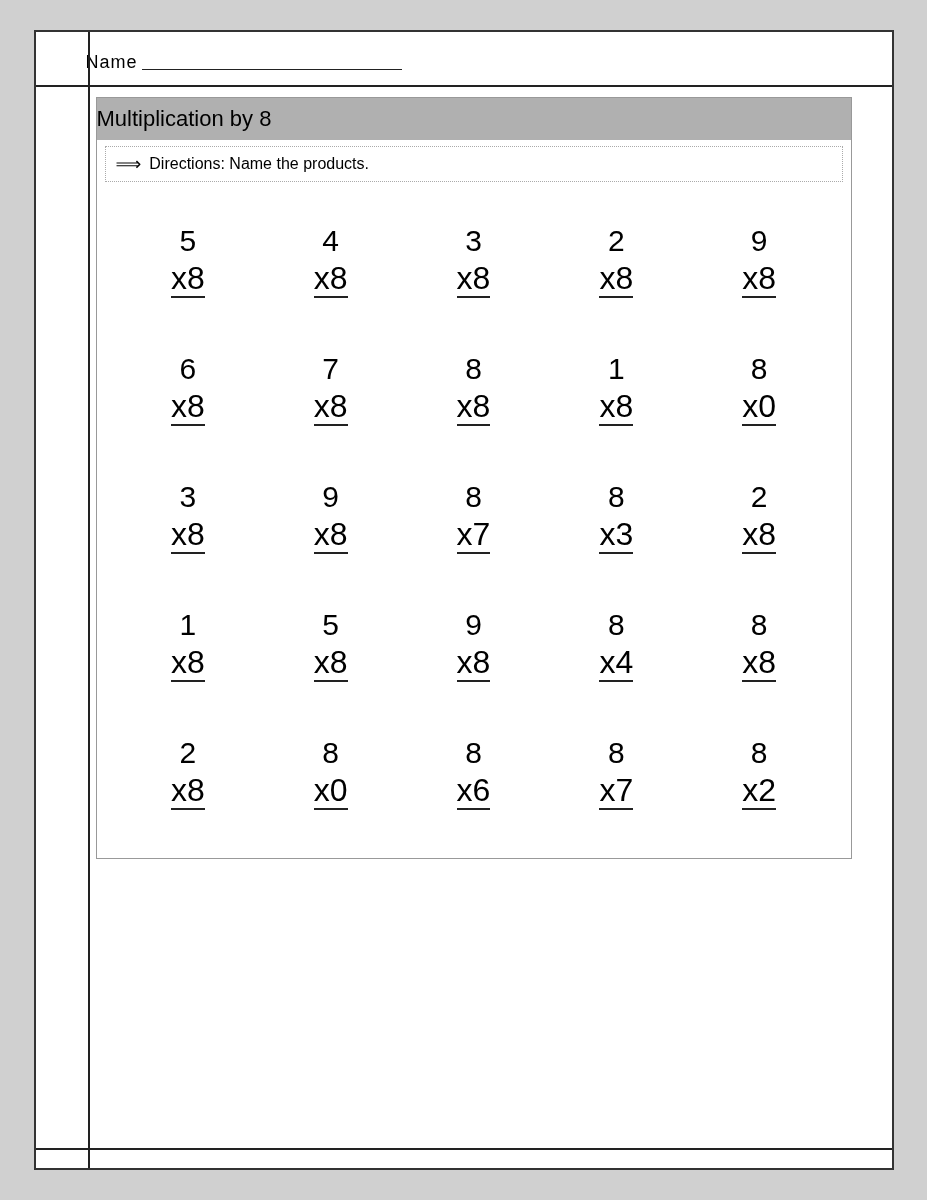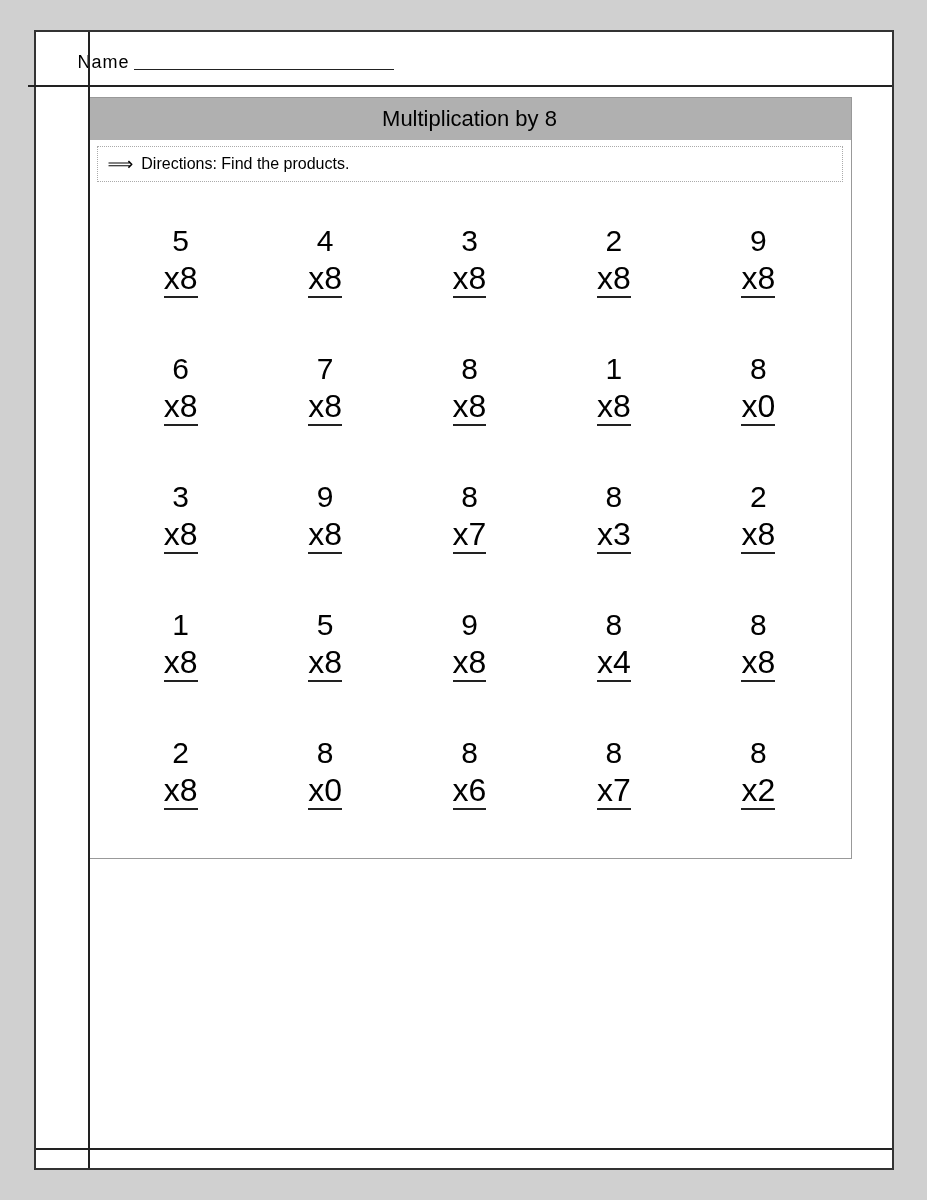--- a/index.html
+++ b/index.html
@@ -9,21 +9,21 @@
       justify-content: center;
       align-items: flex-start;
       min-height: 1200px;
       font-family: 'Comic Sans MS', 'Chalkboard SE', cursive, sans-serif;
     }
     .page {
       width: 860px;
       min-height: 1140px;
       background: white;
       margin: 30px auto;
-      padding: 20px 30px 30px 22px;
+      padding: 20px 30px 30px 30px;
       position: relative;
       border: 2px solid #333;
     }
     
     .page::before {
       content: '';
       position: absolute;
       left: 52px;
       top: 0;
       bottom: 0;
@@ -65,21 +65,20 @@
       margin-bottom: 0;
       margin-left: -30px;
       margin-right: -30px;
     }
     .content-box {
       border: 1px solid #999;
       margin: 10px 10px 10px 30px;
     }
     .title-bar {
       background: #b0b0b0;
-      text-align: center;
       font-size: 22px;
       font-family: Arial, sans-serif;
       padding: 8px 0;
       font-weight: normal;
     }
     .directions-bar {
       border: 1px dotted #aaa;
       margin: 6px 8px;
       padding: 6px 10px;
       font-size: 16px;
@@ -125,21 +124,21 @@
 <div class="page">
   <div class="name-line">
     <span class="name-label">Name</span>
     <div class="name-underline"></div>
   </div>
   <div class="top-rule"></div>
   <div class="content-box">
     <div class="title-bar">Multiplication by 8</div>
     <div class="directions-bar">
       <span class="arrow-icon">⟹</span>
-      <span>Directions: Find the products.</span>
+      <span>Directions: Name the products.</span>
     </div>
     <div class="problems-grid" id="problems-container">
     <div class="problem-cell">
           <div class="top-number">5</div>
           <div class="bottom-number">x8</div>
         </div>
         <div class="problem-cell">
           <div class="top-number">4</div>
           <div class="bottom-number">x8</div>
         </div>

